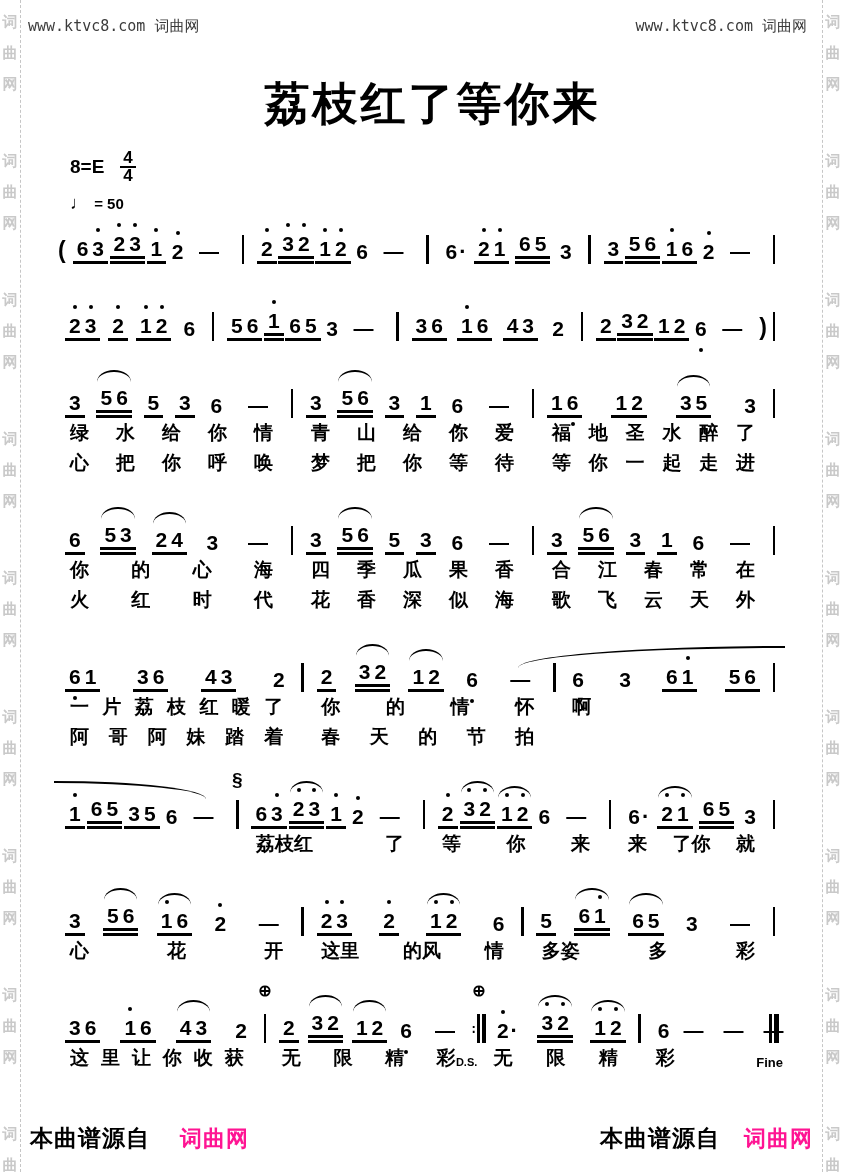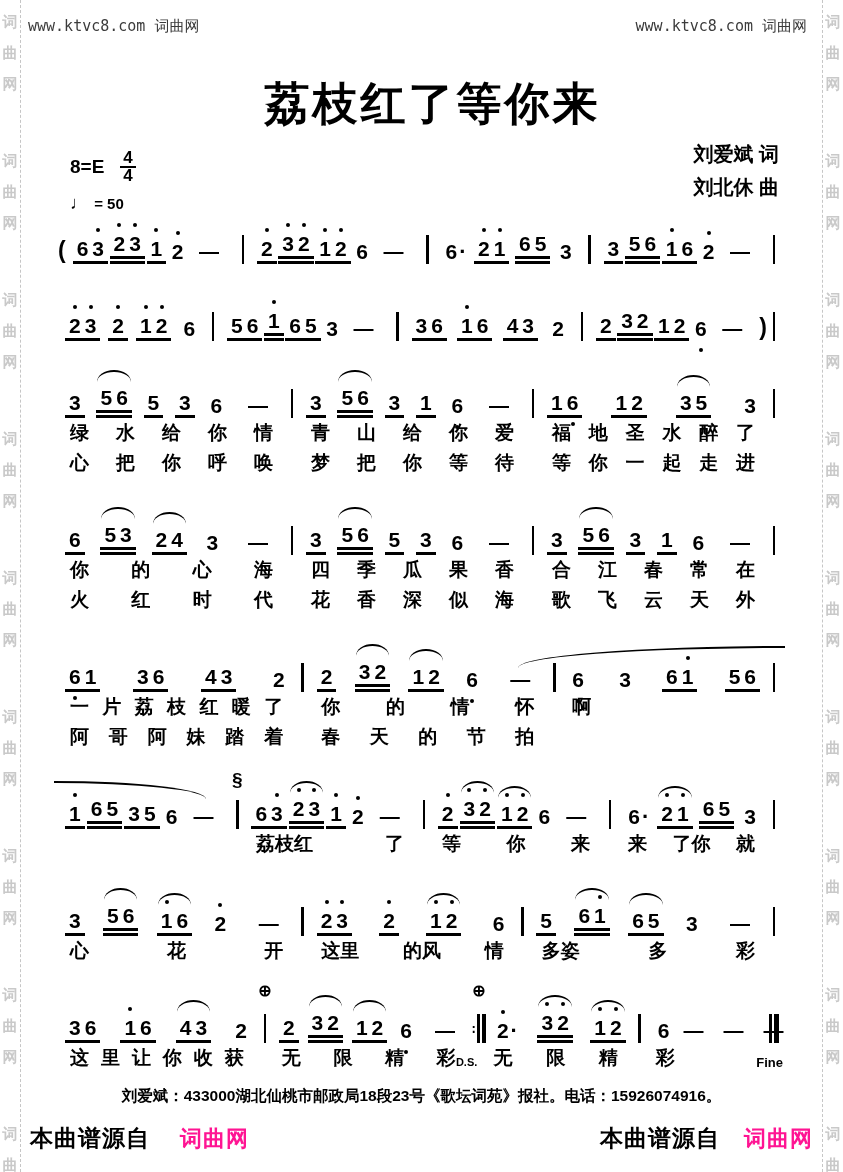--- a/index.html
+++ b/index.html
@@ -173,24 +173,20 @@
         <span>词</span>
         <span>曲</span>
       </div>
     </div>
 
   <div class="site-label tl">www.ktvc8.com 词曲网</div>
   <div class="site-label tr">www.ktvc8.com 词曲网</div>
 
   <div class="title">荔枝红了等你来</div>
 
-  <div class="credits">
-    <div>刘爱斌 词</div>
-    <div>刘北休 曲</div>
-  </div>
 
   <div class="keysig">
     <span>8=E</span>
     <span class="frac">
       <span class="num">4</span>
       <span>4</span>
     </span>
   </div>
 
   <div class="tempo">
@@ -1071,20 +1067,19 @@
           </div>
           <div class="lyr-sp"></div>
           <div class="lyr-cell" style="flex: 4 1 0px;">
             <span>彩</span>
           </div>
           <div class="lyr-sp"></div>
         </div>
       </div>
     </div>
 
-  <div class="contact l1">刘爱斌：433000湖北仙桃市邮政局18段23号《歌坛词苑》报社。电话：15926074916。</div>
 
   <div class="footer-label fl1">本曲谱源自</div>
   <div class="footer-brand fb1" style="color: rgb(255, 20, 147);">词曲网</div>
   <div class="footer-label fl2">本曲谱源自</div>
   <div class="footer-brand fb2" style="color: rgb(255, 20, 147);">词曲网</div>
 
 </div>
 
 </body></html>

